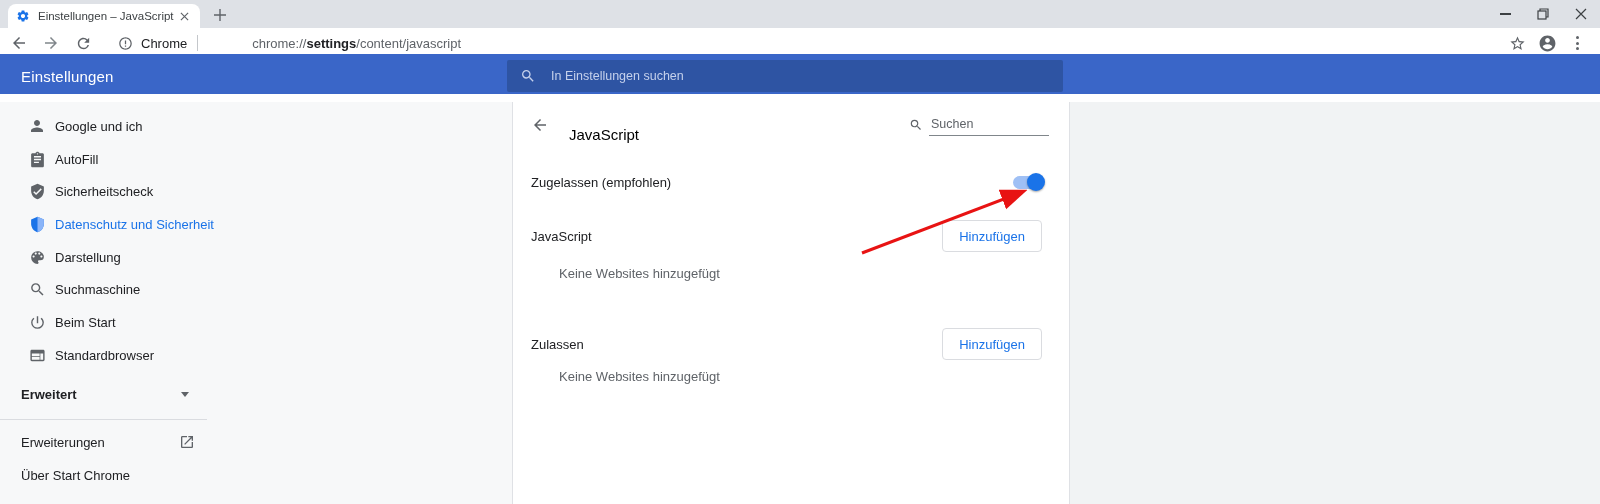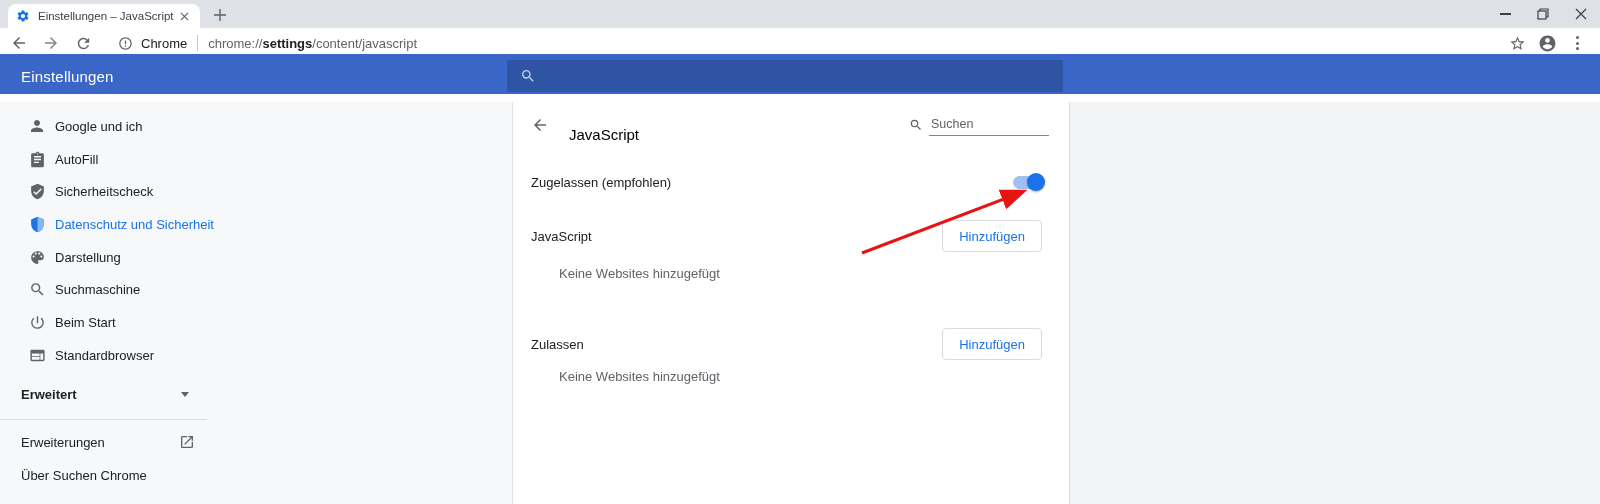--- a/index.html
+++ b/index.html
@@ -20,21 +20,21 @@
   .wincontrols{position:absolute;right:0;top:0;height:28px;display:flex;}
   .winbtn{width:38px;height:28px;display:flex;align-items:center;justify-content:center;}
   .min-glyph{width:11px;height:1.5px;background:#3c4043;}
   
   .toolbar{position:absolute;top:28px;left:0;right:0;height:30px;background:#fff;display:flex;align-items:center;}
   .navbtn{width:26px;height:26px;display:flex;align-items:center;justify-content:center;margin-left:6px;border-radius:50%;}
   .omnibox{flex:1;height:26px;margin-left:14px;margin-right:10px;border-radius:13px;background:#fff;
            display:flex;align-items:center;padding-left:8px;}
   .site-label{font-size:13px;color:#202124;margin-left:8px;}
   .omni-sep{width:1px;height:16px;background:#c4c7cb;margin:0 10px;}
-  .url{font-size:13px;color:#5f6368;white-space:nowrap;}
+  .url{font-size:13px;color:#5f6368;white-space:nowrap;margin-left:44px;}
   .url b{color:#202124;font-weight:700;}
   .tool-right{display:flex;align-items:center;margin-right:8px;}
   .tool-right>div{width:30px;height:26px;display:flex;align-items:center;justify-content:center;}
   .dots{display:flex;flex-direction:column;gap:2.5px;}
   .dots i{width:3px;height:3px;border-radius:50%;background:#5f6368;}
   
   .app-header{position:absolute;top:54px;left:0;right:0;height:40px;background:var(--header_bg,#3a66c8);padding-left:31px;}
   .app-title{position:absolute;left:21px;top:0;height:44px;display:flex;align-items:center;
              color:#fff;font-size:15px;letter-spacing:.2px;}
   .hdr-search{position:absolute;left:507px;top:6px;width:556px;height:32px;box-sizing:border-box;
@@ -175,20 +175,21 @@
 </div>
 
 <div class="app-header">
   <div class="app-title">Einstellungen</div>
   <div class="hdr-search">
     <span>
       <svg width="16" height="16" viewBox="0 0 24 24">
           <path fill="#c5d1ec" d="M15.5 14h-.79l-.28-.27A6.47 6.47 0 0 0 16 9.5 6.5 6.5 0 1 0 9.5 16c1.61 0 3.09-.59 4.23-1.57l.27.28v.79l5 4.99L20.49 19l-4.99-5zm-6 0C7.01 14 5 11.99 5 9.5S7.01 5 9.5 5 14 7.01 14 9.5 11.99 14 9.5 14z"></path>
         </svg>
     </span>
+    <input placeholder="In Einstellungen suchen" style="">
   </div>
 </div>
 
 <div class="page">
 
   <div class="left-pane">
     <div class="sidebar">
 
       <div class="nav-item">
         <span class="nicon">
@@ -273,21 +274,21 @@
       <div class="ext-row">
         <span class="nlabel">Erweiterungen</span>
         <span>
           <svg width="16" height="16" viewBox="0 0 24 24">
               <path class="ic" d="M19 19H5V5h7V3H5c-1.11 0-2 .9-2 2v14c0 1.1.89 2 2 2h14c1.1 0 2-.9 2-2v-7h-2v7zM14 3v2h3.59l-9.83 9.83 1.41 1.41L19 6.41V10h2V3h-7z"></path>
             </svg>
         </span>
       </div>
 
       <div class="about-row">
-        <span class="nlabel">Über Suchen Chrome</span>
+        <span class="nlabel">Über Start Chrome</span>
       </div>
     </div>
   </div>
 
   <div class="card">
     <div class="card-header">
       <span class="back-btn">
         <svg width="18" height="18" viewBox="0 0 24 24">
             <path class="ic" d="M20 11H7.83l5.59-5.59L12 4l-8 8 8 8 1.41-1.41L7.83 13H20v-2z"></path>
           </svg>

